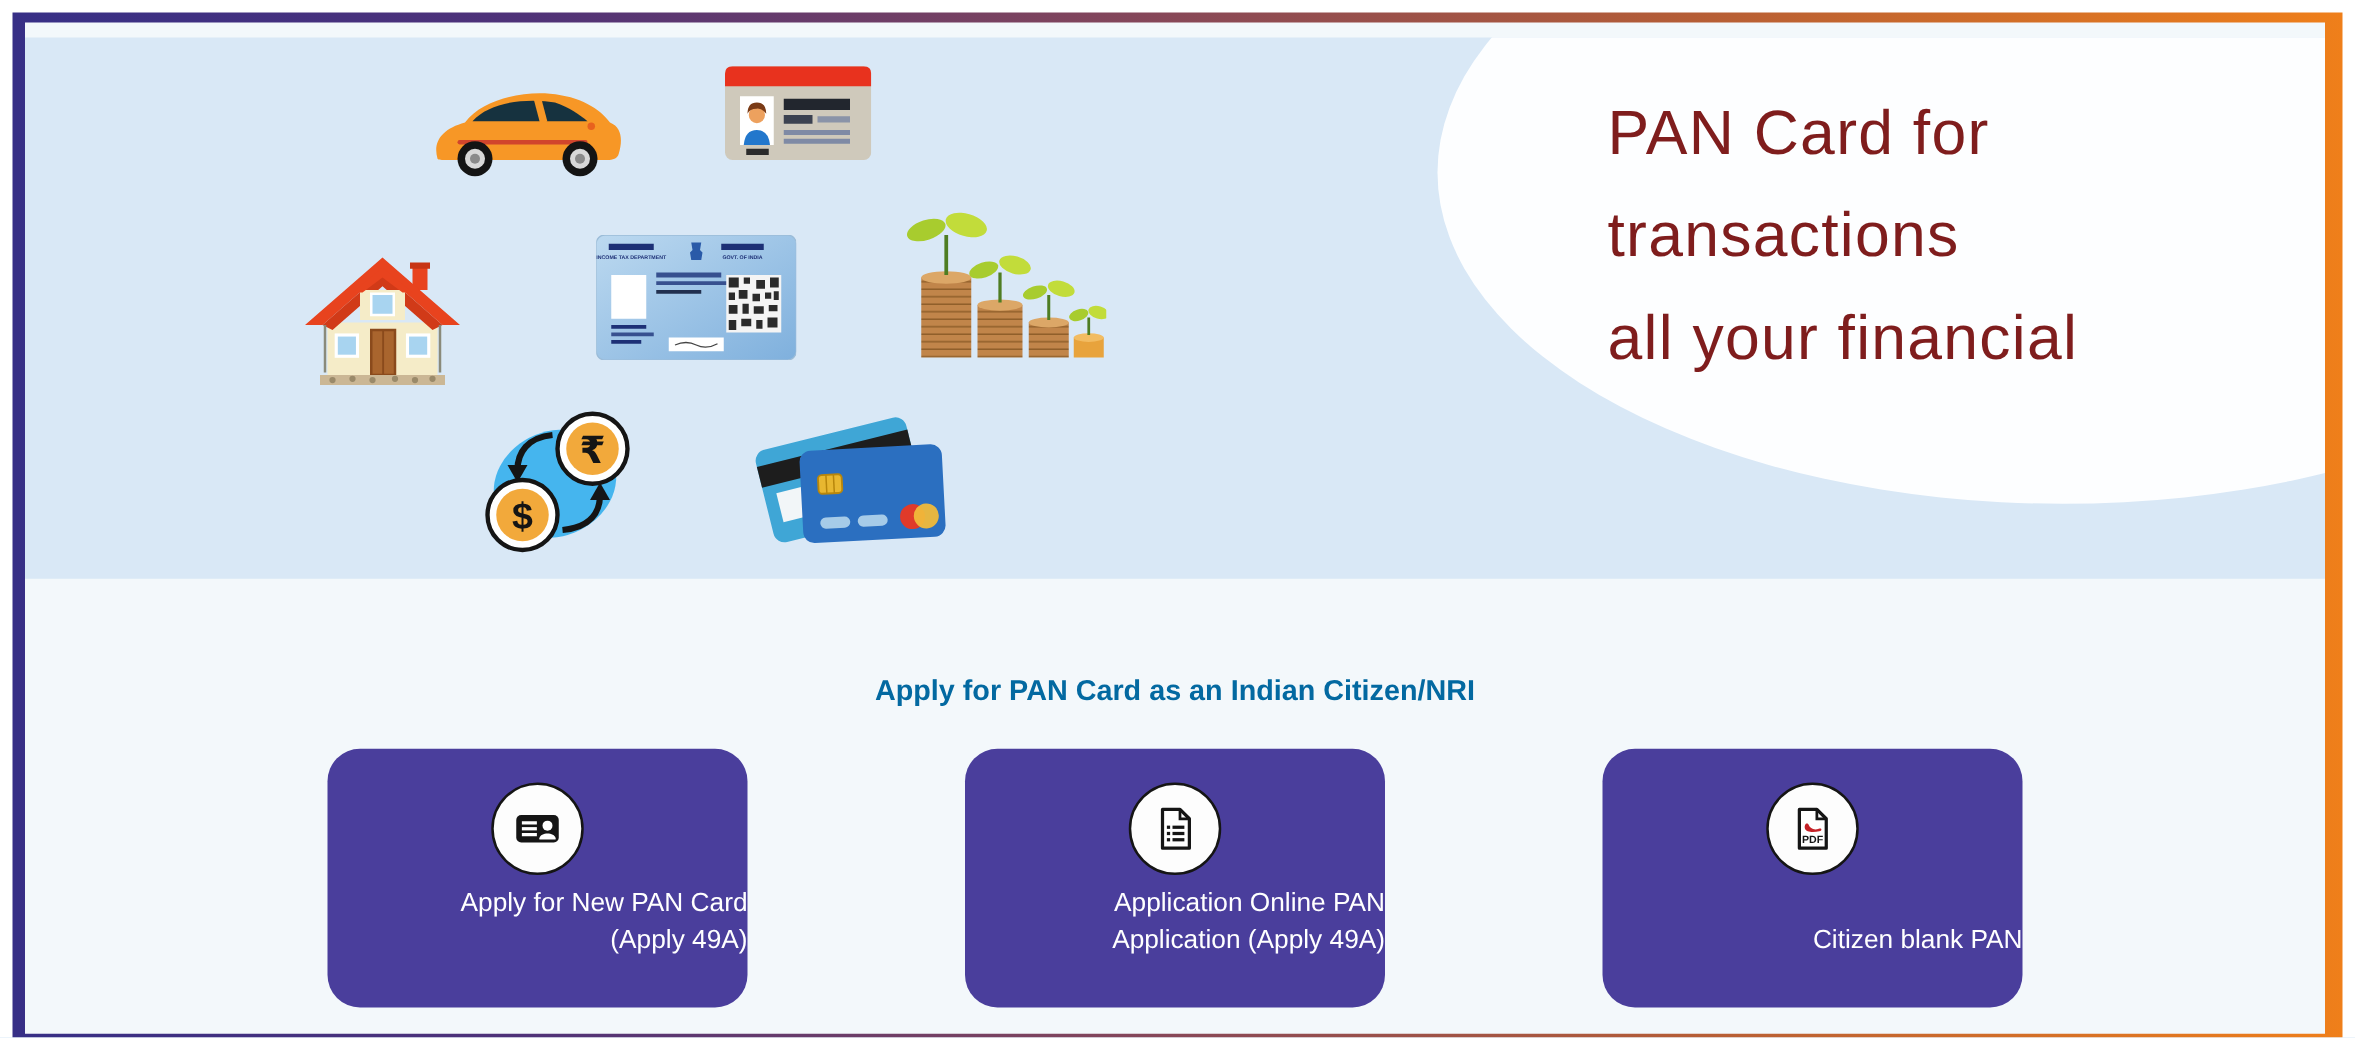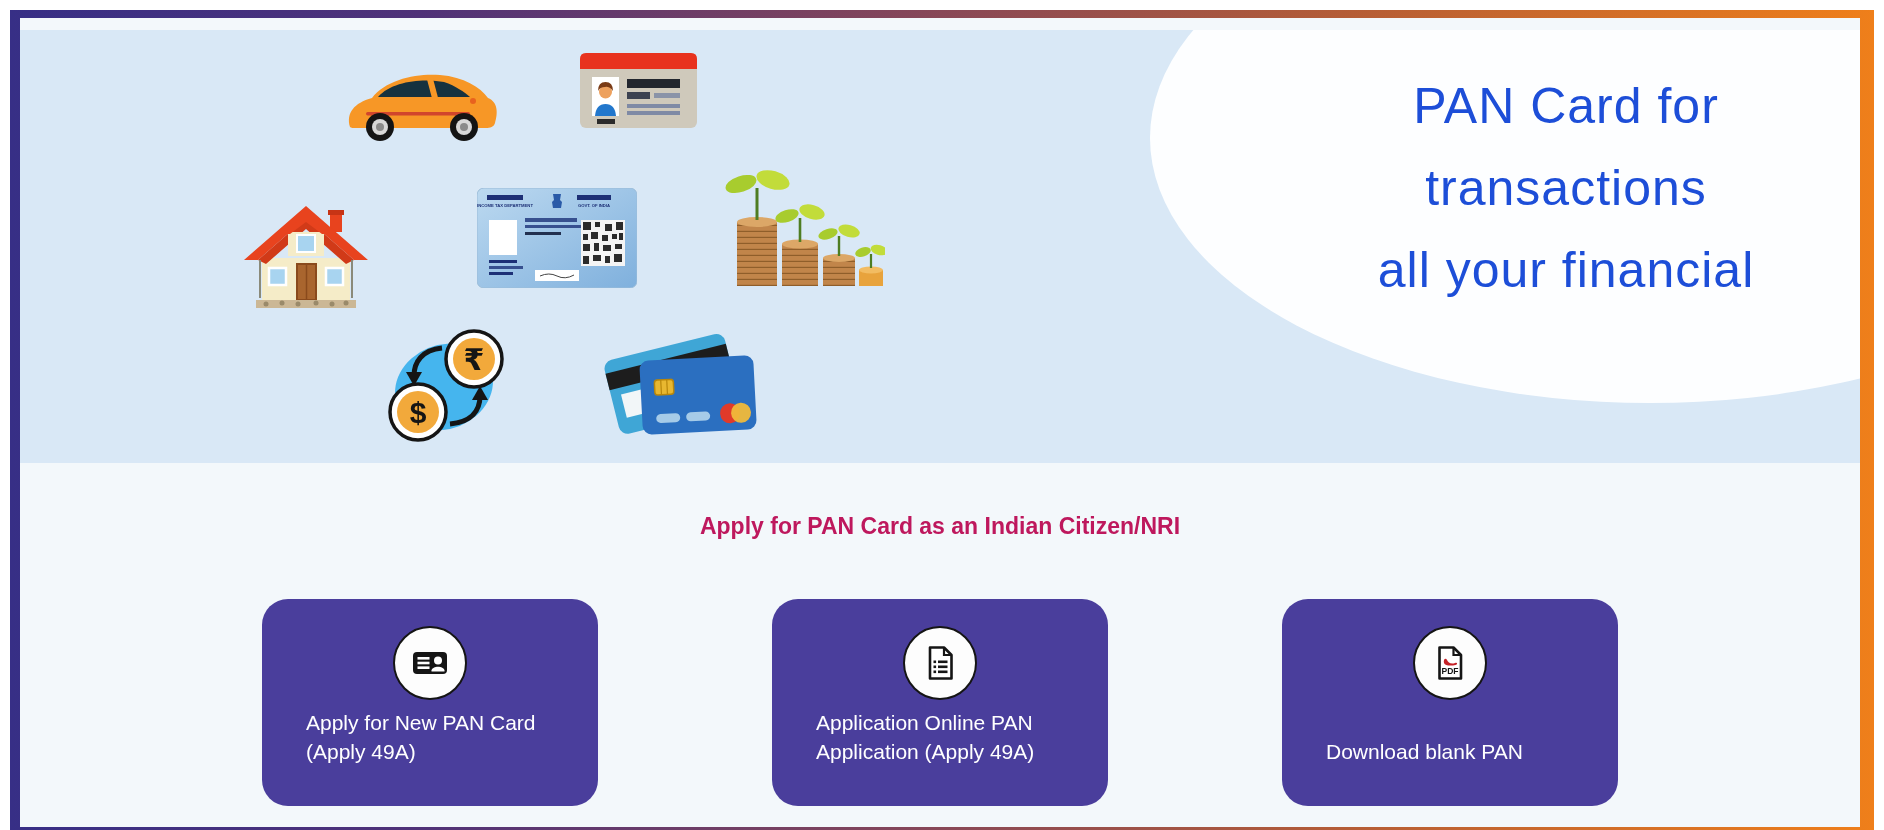--- a/index.html
+++ b/index.html
@@ -19,54 +19,54 @@
   .banner{
     position:absolute;left:0;right:0;top:12px;height:433px;
     background:#d9e8f6;overflow:hidden;
   }
   .ellipse{
     position:absolute;width:1000px;height:530px;left:1130px;top:-157px;
     border-radius:50%;background:#fdfeff;
   }
   .headline{
     position:absolute;right:14px;top:35px;width:560px;
-    text-align:center;color:#1d4ed8;
+    color:#7f1d1d;
     font-size:50px;line-height:82px;font-weight:400;
     letter-spacing:1px;
   }
   .illus{position:absolute;}
   .car{left:320px;top:35px;}
   .idcard{left:560px;top:23px;}
   .house{left:222px;top:168px;}
   .pancard{left:457px;top:158px;}
   .coins{left:705px;top:130px;}
   .exchange{left:360px;top:298px;}
   .cards{left:583px;top:290px;}
 
   .section-heading{
-    position:absolute;top:495px;left:0;width:100%;
-    text-align:center;font-size:23px;font-weight:bold;color:#be185d;
+    position:absolute;top:521px;left:0;width:100%;
+    text-align:center;font-size:23px;font-weight:bold;color:#0369a1;
   }
   .buttons{
     position:absolute;top:581px;left:0;right:0;
     display:flex;justify-content:center;gap:174px;
   }
   .btn{
     width:336px;height:207px;background:#4a3e9c;border-radius:26px;
-    position:relative;color:#ffffff;text-align:left;cursor:pointer;
+    position:relative;color:#ffffff;text-align:right;cursor:pointer;
   }
   .btn-icon{
     position:absolute;top:27px;left:50%;transform:translateX(-50%);
     width:74px;height:74px;border-radius:50%;
     background:#fdfdfd;border:2px solid #151515;
     display:flex;align-items:center;justify-content:center;box-sizing:border-box;
   }
   .btn-label{
     position:absolute;bottom:40px;width:100%;
-    font-size:21px;line-height:29px;font-weight:400;margin-left:44px;
+    font-size:21px;line-height:29px;font-weight:400;
   }
   .tinybar{fill:#1d3076;}
   .tinybar2{fill:#37508f;}
 </style>
 </head>
 <body>
 
 <div class="frame">
   <div class="inner">
 
@@ -289,19 +289,19 @@
       <div class="btn">
         <div class="btn-icon">
           <svg width="40" height="40" viewBox="0 0 40 40">
             <path d="M9.5,4.5 L23.5,4.5 L31,12 L31,35.5 L9.5,35.5 Z" fill="#ffffff" stroke="#151515" stroke-width="2.6" stroke-linejoin="round"></path>
             <path d="M23.5,4.5 L23.5,12 L31,12" fill="none" stroke="#151515" stroke-width="2.2"></path>
             <path d="M14,20 C13,16 16,14.5 17,17 C18,19.5 21,21.5 25,20 C27.5,19 28,21.5 25.5,22 C21,23 15,23 14,20 Z" fill="#c42127"></path>
             <text x="20" y="31" text-anchor="middle" font-size="8.5" font-weight="bold" fill="#151515">PDF</text>
           </svg>
         </div>
         <div class="btn-label">
-          <div>Download blank PAN</div>
+          <div>Citizen blank PAN</div>
         </div>
       </div>
 
     </div>
   </div>
 </div>
 
 </body></html>

